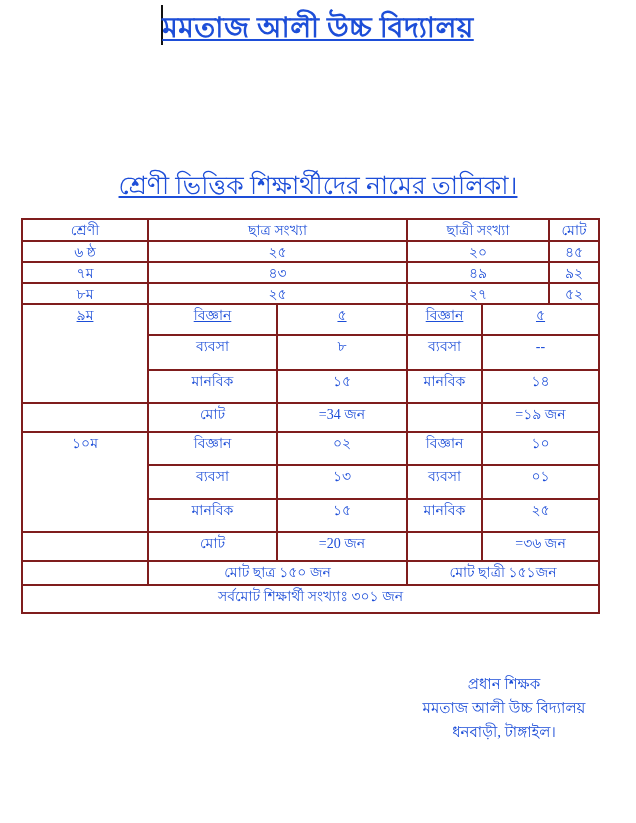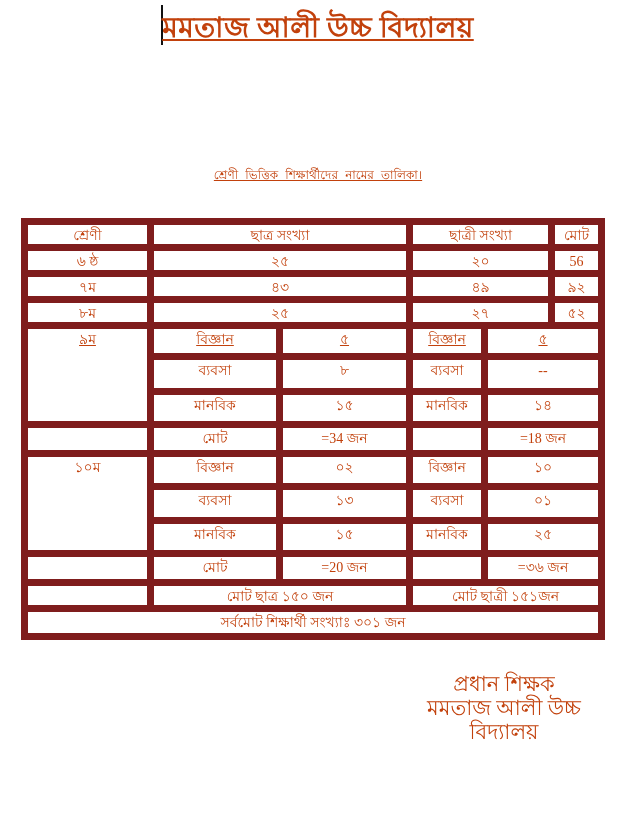--- a/index.html
+++ b/index.html
@@ -1,68 +1,67 @@
 <!DOCTYPE html>
 <html><head>
 <meta charset="utf-8">
 <style>
   html,body{margin:0;padding:0;background:#e8e8e8;}
   .page{
     position:relative;
     width:636px;height:823px;
     background:#ffffff;
     font-family:"Liberation Serif", serif;
-    color:#c2410c;
+    color:#1d4ed8;
     overflow:hidden;
   }
   .title{
     position:absolute;top:6px;left:0;right:0;
     margin:0;
     text-align:center;
     font-size:28px;
     font-weight:bold;
     text-decoration:underline;
     letter-spacing:0.5px;
   }
   .cursor{
     position:absolute;left:161px;top:5px;
     width:2px;height:40px;background:#111;
   }
   .subtitle{
     position:absolute;top:166px;left:0;right:0;
     margin:0;
     text-align:center;
-    font-size:12px;
+    font-size:25px;
     font-weight:normal;
     text-decoration:underline;
-    font-family:Liberation Mono, monospace;
   }
   table.students{
     position:absolute;left:21px;top:218px;
     width:577px;
     border-collapse:collapse;
     table-layout:fixed;
   }
   table.students td{
-    border:7px solid #7f1d1d;
+    border:2px solid #7f1d1d;
     text-align:center;
     vertical-align:top;
     padding:2px 2px 0 2px;
     font-size:14px;
     line-height:17px;
     overflow:hidden;
   }
   td.vmid{vertical-align:middle;}
   tr.h22{height:22px;} tr.h20{height:20px;} tr.h21{height:21px;} tr.h18{height:18px;}
   tr.h31{height:31px;text-decoration:underline;} tr.h35{height:35px;} tr.h33{height:33px;} tr.h34{height:34px;}
   tr.h29{height:29px;} tr.h24{height:24px;} tr.h28{height:28px;}
   .footer{
     position:absolute;top:672px;left:404px;width:200px;
     text-align:center;
-    font-size:21px;
+    font-size:15px;
     line-height:24px;
   }
 </style>
 </head>
 <body>
 
 <div class="page">
 
   <span class="cursor"></span>
   <h1 class="title">মমতাজ আলী উচ্চ বিদ্যালয়</h1>
@@ -84,21 +83,21 @@
       <td>শ্রেণী</td>
       <td colspan="2">ছাত্র সংখ্যা</td>
       <td colspan="2">ছাত্রী সংখ্যা</td>
       <td>মোট</td>
     </tr>
 
     <tr class="h20">
       <td>৬ ষ্ঠ</td>
       <td colspan="2">২৫</td>
       <td colspan="2">২০</td>
-      <td>56</td>
+      <td>৪৫</td>
     </tr>
 
     <tr class="h21">
       <td>৭ম</td>
       <td colspan="2">৪৩</td>
       <td colspan="2">৪৯</td>
       <td>৯২</td>
     </tr>
 
     <tr class="h18">
@@ -125,21 +124,21 @@
       <td>মানবিক</td>
       <td>১৫</td>
       <td>মানবিক</td>
       <td colspan="2">১৪</td>
     </tr>
     <tr class="h29">
       <td></td>
       <td>মোট</td>
       <td>=34 জন</td>
       <td></td>
-      <td colspan="2">=18 জন</td>
+      <td colspan="2">=১৯ জন</td>
     </tr>
 
     <tr class="h33">
       <td rowspan="3" class="vmid">১০ম</td>
       <td>বিজ্ঞান</td>
       <td>০২</td>
       <td>বিজ্ঞান</td>
       <td colspan="2">১০</td>
     </tr>
     <tr class="h34">
@@ -170,15 +169,16 @@
 
     <tr class="h28">
       <td colspan="6">সর্বমোট শিক্ষার্থী সংখ্যাঃ ৩০১ জন</td>
     </tr>
   </tbody>
     </table>
 
   <div class="footer">
     <div>প্রধান শিক্ষক</div>
     <div>মমতাজ আলী উচ্চ বিদ্যালয়</div>
+    <div>ধনবাড়ী, টাঙ্গাইল।</div>
   </div>
 
 </div>
 
 </body></html>

